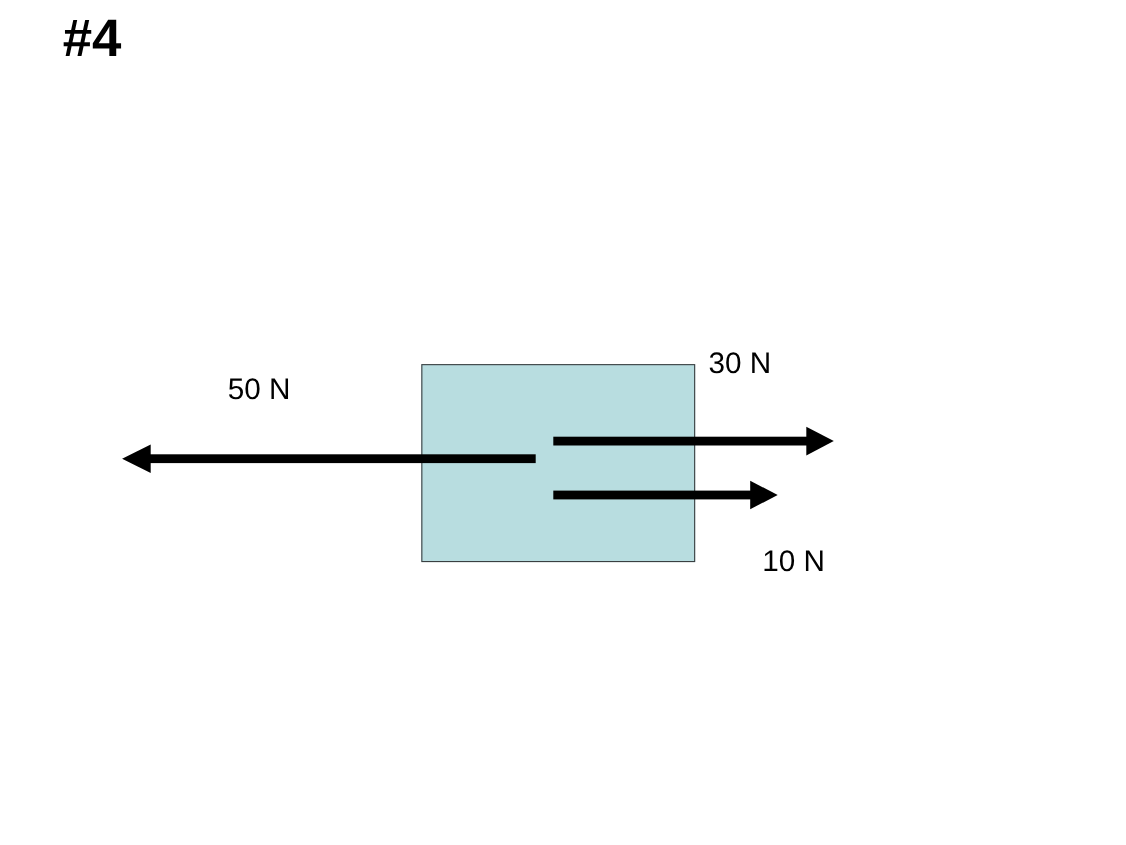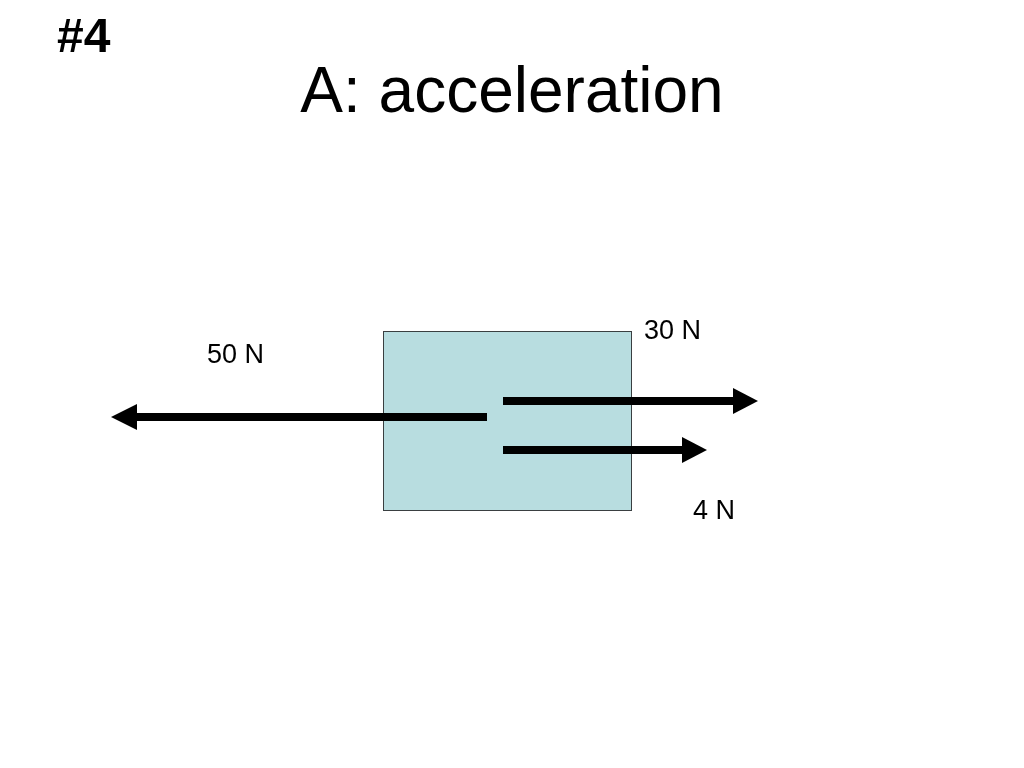--- a/index.html
+++ b/index.html
@@ -60,33 +60,32 @@
     color:#991717;
   }
 </style>
 </head>
 <body>
 
 <div id="slide" style="background: rgb(255, 255, 255);">
 
   <div id="slide-number" class="abs">#4</div>
 
-  <div id="title" class="abs">A: acceleration</div>
 
   <div>
 
     <div id="block" class="abs" style="background: rgb(184, 221, 224); border-color: rgb(58, 63, 65);"></div>
 
     <div id="arrow50-shaft" class="shaft" style="background: rgb(0, 0, 0);"></div>
     <div id="arrow50-head" class="head head-left" style="border-right-color: rgb(0, 0, 0);"></div>
     <div id="label-50n" class="abs force-label">50 N</div>
 
     <div id="arrow30-shaft" class="shaft" style="background: rgb(0, 0, 0);"></div>
     <div id="arrow30-head" class="head head-right" style="border-left-color: rgb(0, 0, 0);"></div>
     <div id="label-30n" class="abs force-label">30 N</div>
 
     <div id="arrow10-shaft" class="shaft" style="background: rgb(0, 0, 0);"></div>
     <div id="arrow10-head" class="head head-right" style="border-left-color: rgb(0, 0, 0);"></div>
-    <div id="label-10n" class="abs force-label">4 N</div>
+    <div id="label-10n" class="abs force-label">10 N</div>
   </div>
 
 
 </div>
 
 </body></html>

